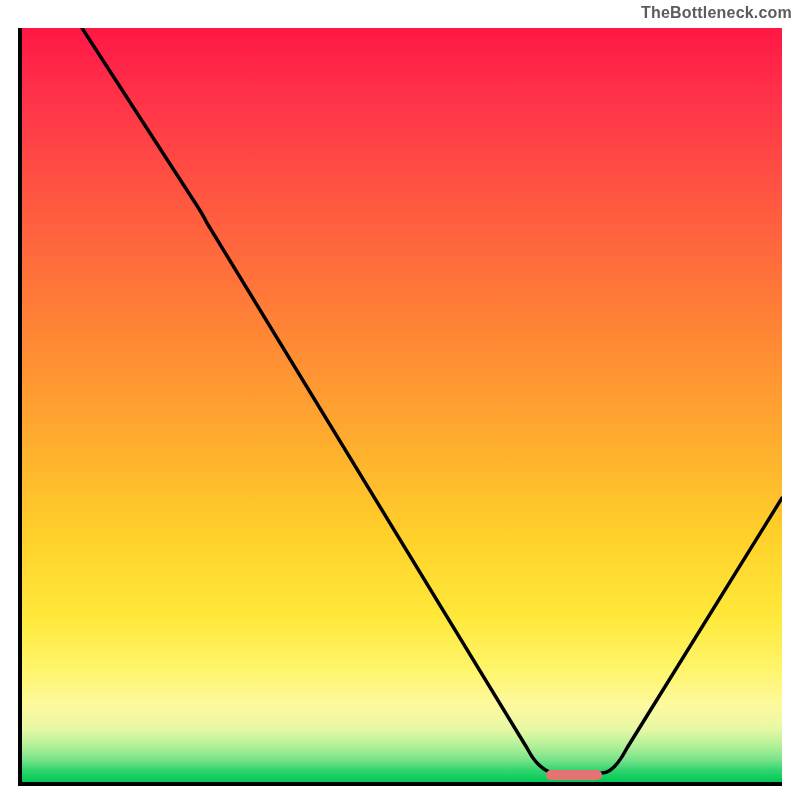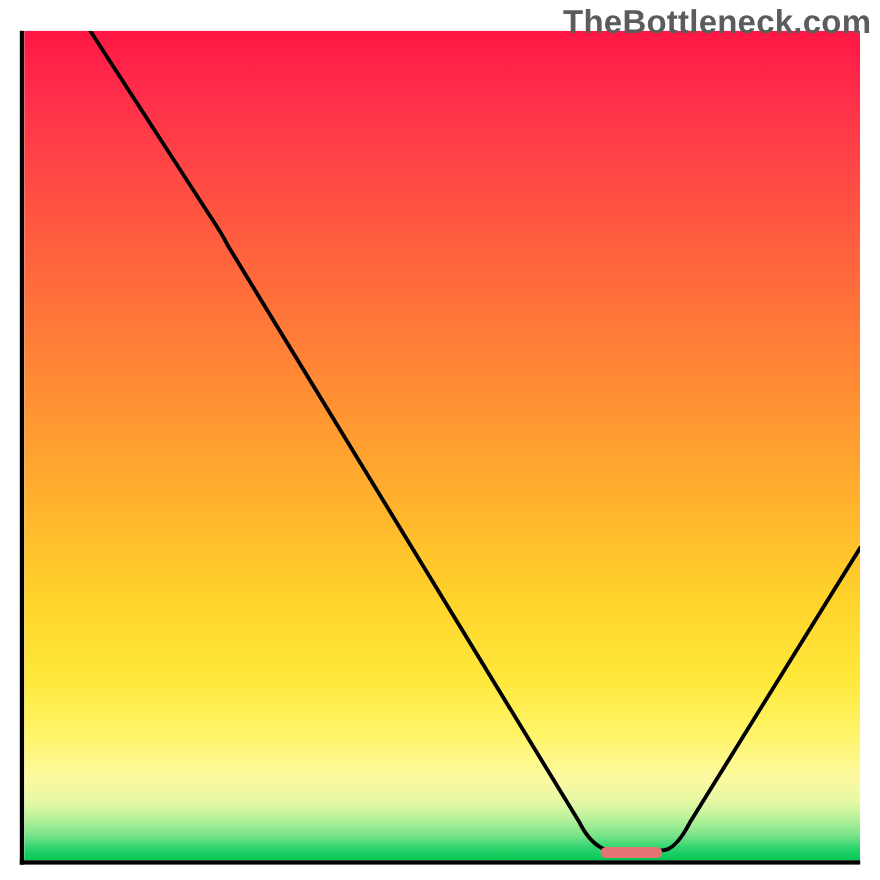--- a/index.html
+++ b/index.html
@@ -13,21 +13,21 @@
   }
   .canvas {
     position: relative;
     width: 800px;
     height: 800px;
   }
   .watermark {
     position: absolute;
     top: 4px;
     right: 8px;
-    font-size: 30px;
+    font-size: 16px;
     font-weight: 600;
     color: #5c5c5c;
     letter-spacing: 0.2px;
     z-index: 10;
   }
   .plot-area {
     position: absolute;
     left: 18px;
     top: 28px;
     width: 764px;  

